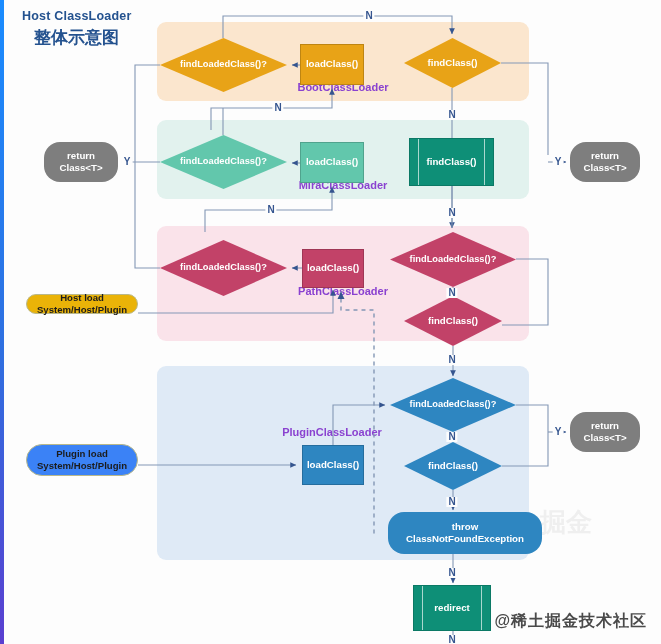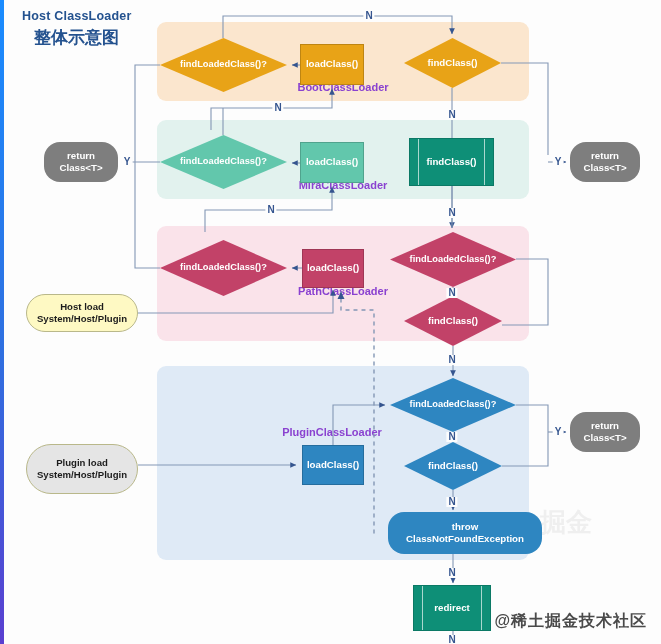--- a/index.html
+++ b/index.html
@@ -231,22 +231,22 @@
       <div class="node diamond" style="left: 390px; top: 232px; width: 126px; height: 55px; background: rgb(194, 66, 104); color: rgb(255, 255, 255); font-size: 9.3px;">findLoadedClass()?</div>
       <div class="node diamond" style="left: 404px; top: 296px; width: 98px; height: 50px; background: rgb(194, 66, 104); color: rgb(255, 255, 255); font-size: 9.7px;">findClass()</div>
       <div class="node rect" style="left: 302px; top: 445px; width: 62px; height: 40px; background: rgb(46, 134, 193); color: rgb(255, 255, 255);">loadClass()</div>
       <div class="node diamond" style="left: 390px; top: 378px; width: 126px; height: 54px; background: rgb(46, 134, 193); color: rgb(255, 255, 255); font-size: 9.3px;">findLoadedClass()?</div>
       <div class="node diamond" style="left: 404px; top: 442px; width: 98px; height: 48px; background: rgb(46, 134, 193); color: rgb(255, 255, 255); font-size: 9.7px;">findClass()</div>
       <div class="node stadium" style="left: 388px; top: 512px; width: 154px; height: 42px; background: rgb(46, 134, 193); color: rgb(255, 255, 255);">throw<br>ClassNotFoundException</div>
       <div class="node predef" style="left: 413px; top: 585px; width: 78px; height: 46px; background: rgb(14, 143, 119); color: rgb(255, 255, 255);">redirect</div>
       <div class="node stadium" style="left: 44px; top: 142px; width: 74px; height: 40px; background: rgb(126, 126, 126); color: rgb(255, 255, 255);">return<br>Class&lt;T&gt;</div>
       <div class="node stadium" style="left: 570px; top: 142px; width: 70px; height: 40px; background: rgb(126, 126, 126); color: rgb(255, 255, 255);">return<br>Class&lt;T&gt;</div>
       <div class="node stadium" style="left: 570px; top: 412px; width: 70px; height: 40px; background: rgb(126, 126, 126); color: rgb(255, 255, 255);">return<br>Class&lt;T&gt;</div>
-      <div class="node pill callout" style="left: 26px; top: 294px; width: 112px; height: 38px; background: #fef9c3; color: rgb(28, 28, 28);">Host load<br>System/Host/Plugin</div>
-      <div class="node pill callout" style="left: 26px; top: 444px; width: 112px; height: 50px; background: #e5e5e5; color: rgb(28, 28, 28);">Plugin load<br>System/Host/Plugin</div>
+      <div class="node pill callout" style="left: 26px; top: 294px; width: 112px; height: 20px; background: #eab308; color: rgb(28, 28, 28);">Host load<br>System/Host/Plugin</div>
+      <div class="node pill callout" style="left: 26px; top: 444px; width: 112px; height: 32px; background: #3b82f6; color: rgb(28, 28, 28);">Plugin load<br>System/Host/Plugin</div>
     </div>
   <div id="edge-labels">
       <div class="edgelabel" style="left: 369px; top: 16px;">N</div>
       <div class="edgelabel" style="left: 278px; top: 108px;">N</div>
       <div class="edgelabel" style="left: 452px; top: 115px;">N</div>
       <div class="edgelabel" style="left: 271px; top: 210px;">N</div>
       <div class="edgelabel" style="left: 452px; top: 213px;">N</div>
       <div class="edgelabel" style="left: 452px; top: 293px;">N</div>
       <div class="edgelabel" style="left: 452px; top: 360px;">N</div>
       <div class="edgelabel" style="left: 452px; top: 437px;">N</div>

